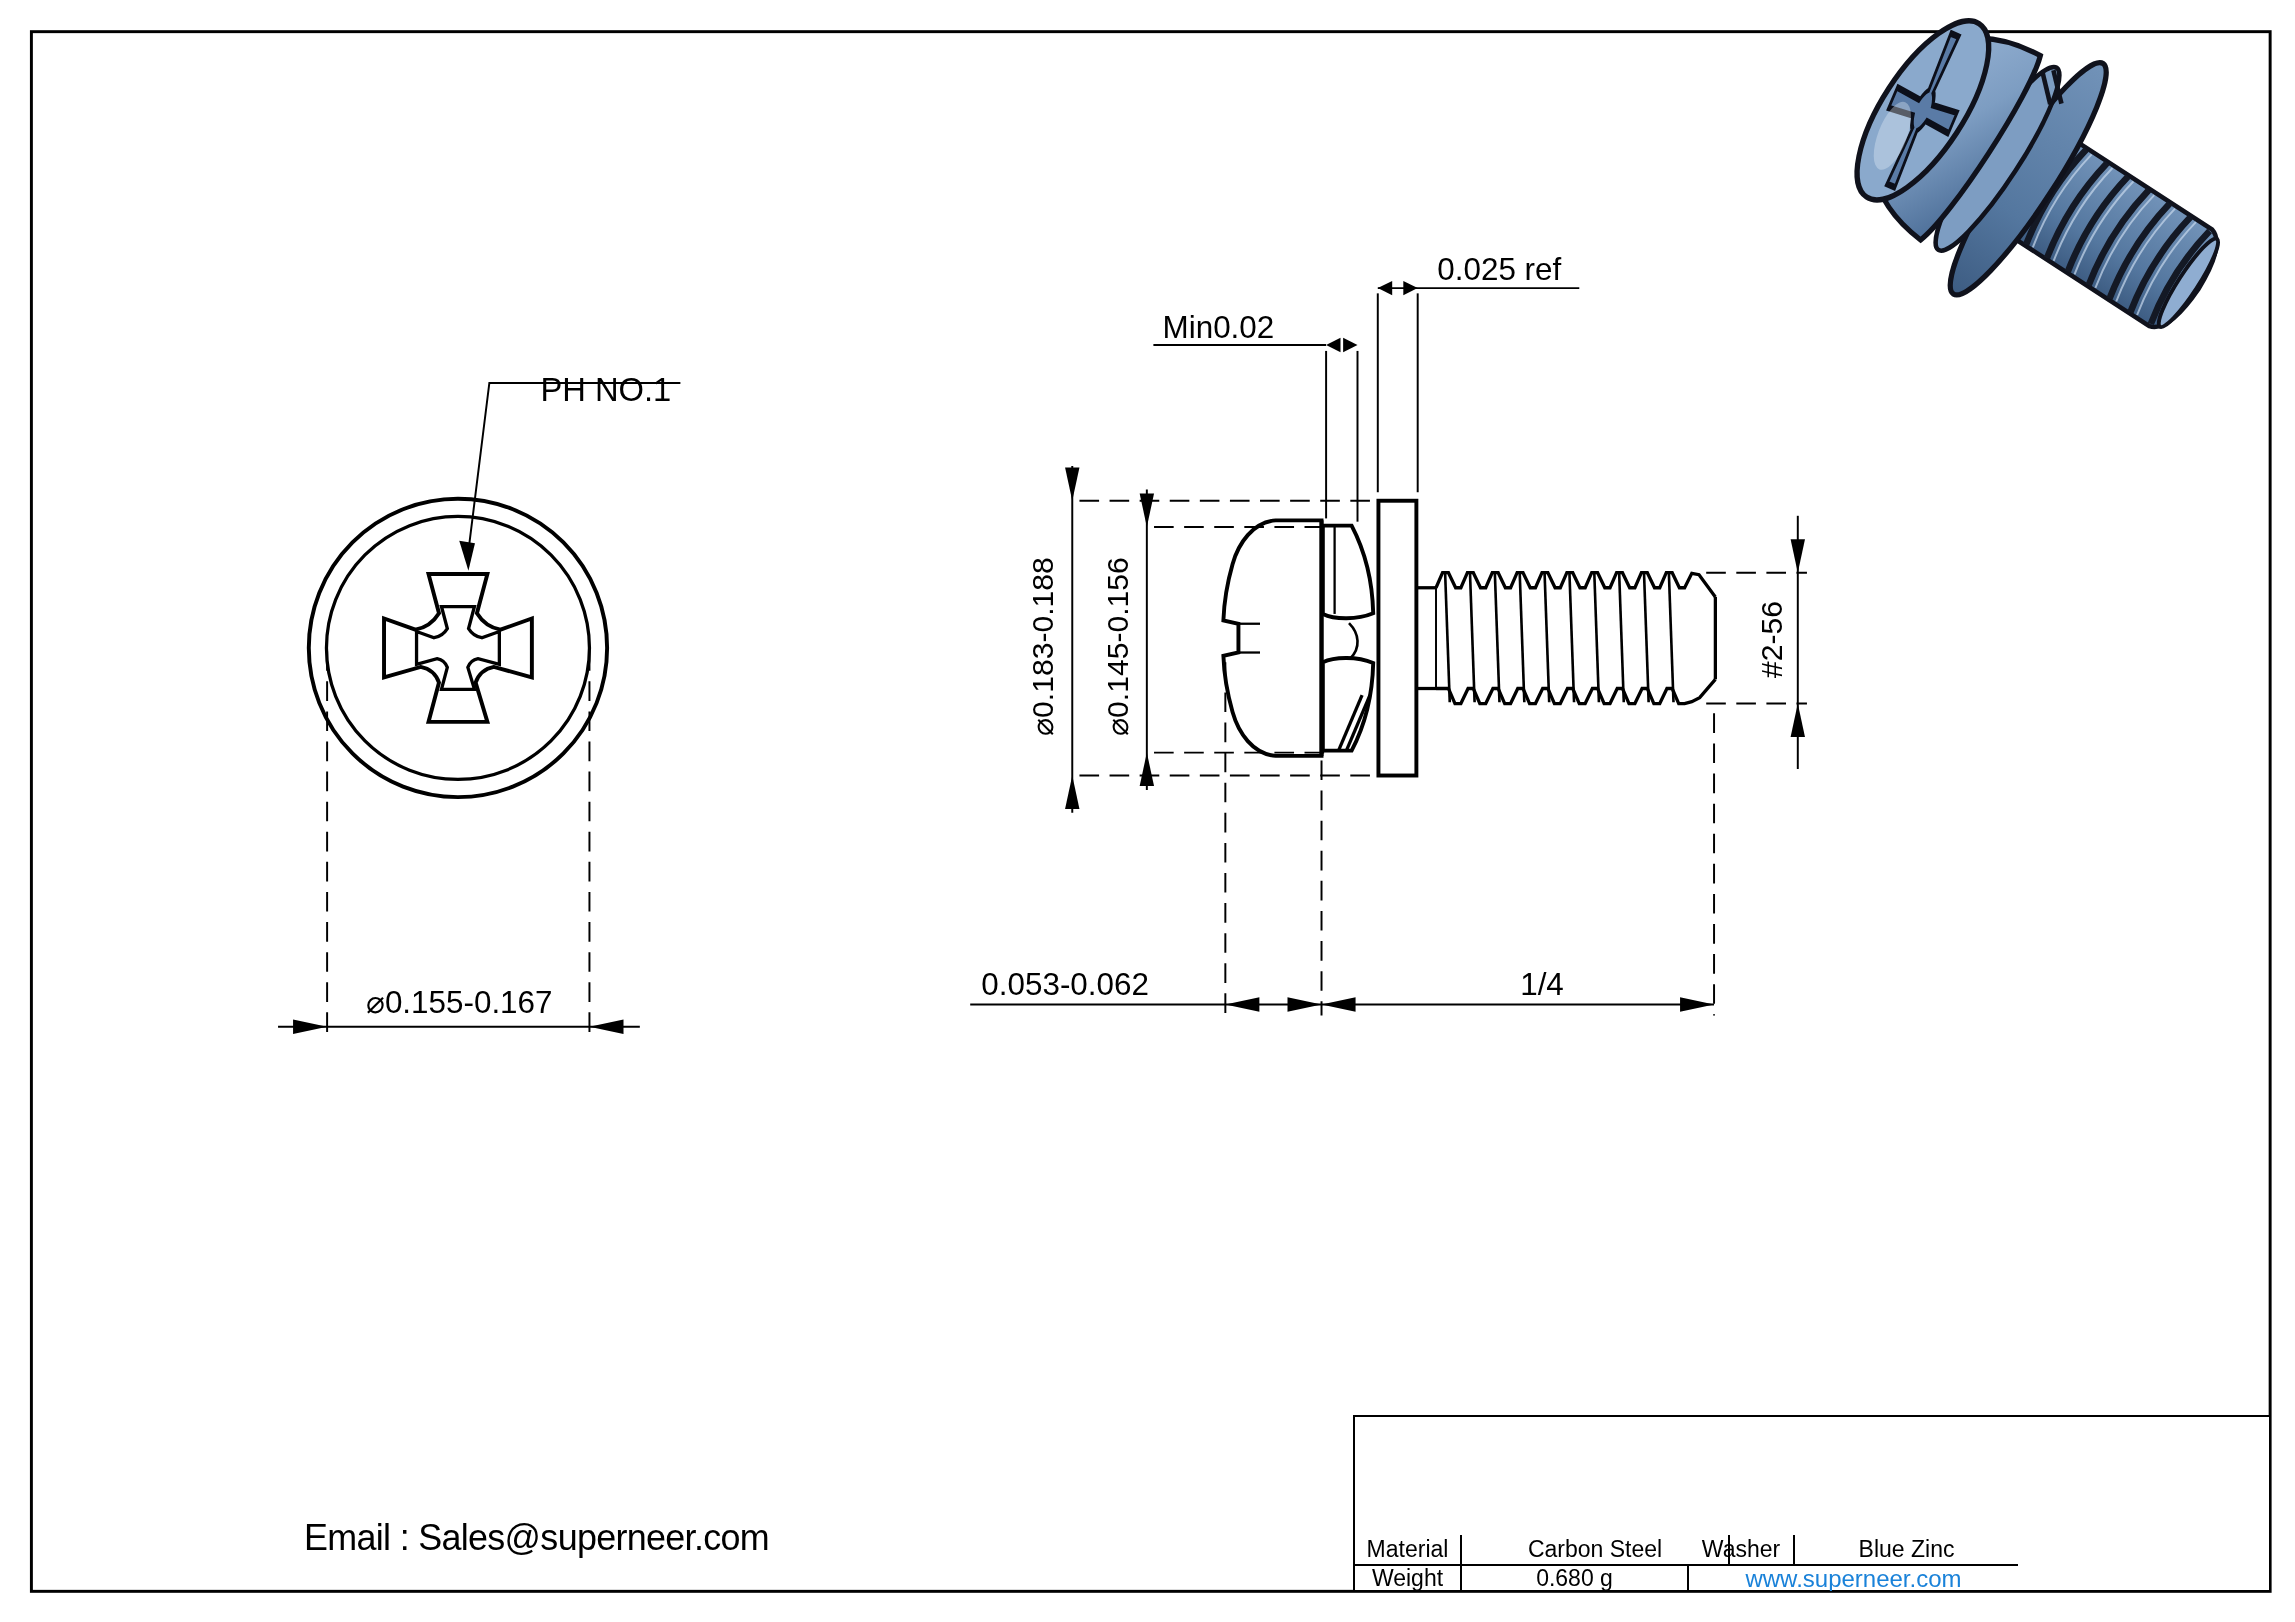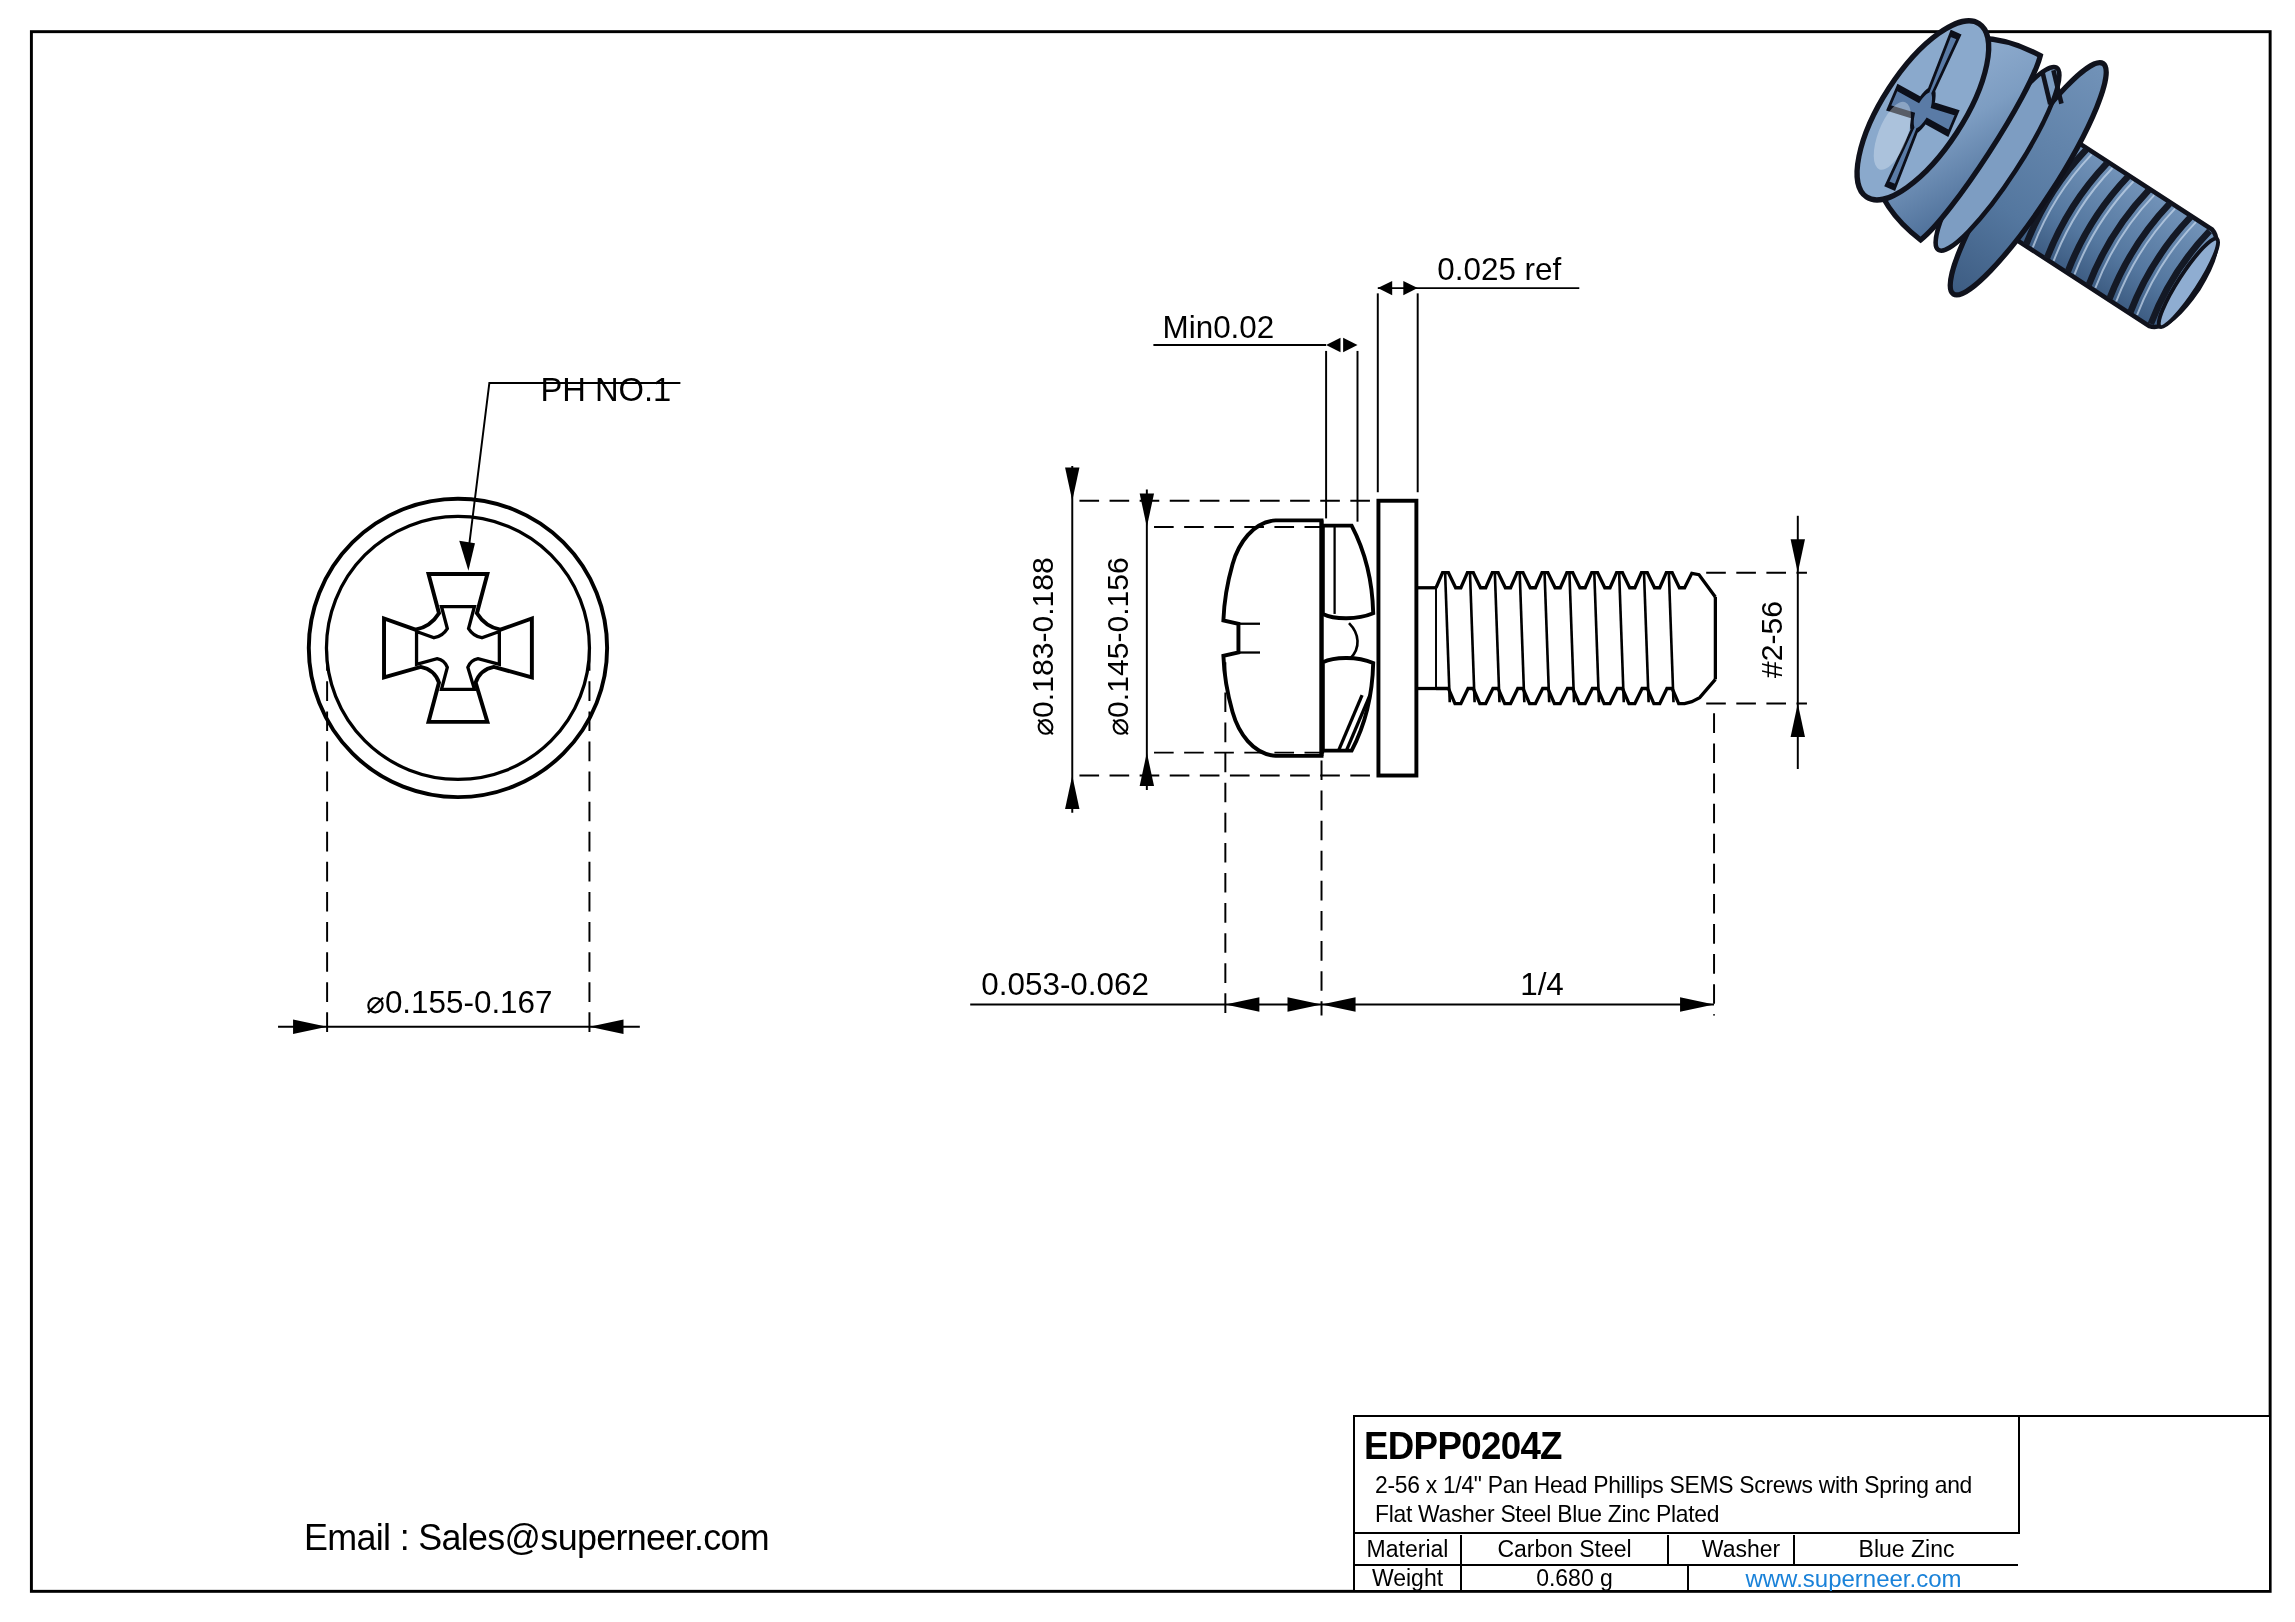--- a/index.html
+++ b/index.html
@@ -235,28 +235,23 @@
       <ellipse cx="-150" cy="0" rx="62" ry="158" fill="#8aa9cc" stroke="#10121c" stroke-width="8"></ellipse>
       <g transform="translate(-150,0) rotate(-10) scale(0.42,1)">
         <path d="M -16 -125 L 16 -125 L 9 -32 Q 20 -26 26 -13 L 118 -17 L 118 17 L 26 13 Q 20 26 9 32 L 16 125 L -16 125 L -9 32 Q -20 26 -26 13 L -118 17 L -118 -17 L -26 -13 Q -20 -26 -9 -32 Z" fill="#5a7ba6" stroke="#0c0f1a" stroke-width="10"></path>
       </g>
       <ellipse cx="-168" cy="58" rx="22" ry="55" fill="#e7f0f9" opacity="0.35" transform="rotate(-12 -168 58)"></ellipse>
     </g>
   </g>
 </svg>
 
 <div class="titleblock">
-  <div class="tb-header">
-    <div class="tb-part">EDPP0204Z</div>
-    <div class="tb-desc1">2-56 x 1/4" Pan Head Phillips SEMS Screws with Spring and</div>
-    <div class="tb-desc2">Flat Washer Steel Blue Zinc Plated</div>
-  </div>
 
   <div class="tb-cell row1 bR" style="left:0;width:107px;text-align:center;">Material</div>
-  <div class="tb-cell row1 bR" style="left:107px;width:207px;">Carbon Steel</div>
+  <div class="tb-cell row1 bR" style="left:107px;width:268px;">Carbon Steel</div>
   <div class="tb-cell row1 bR" style="left:334px;width:106px;">Washer</div>
   <div class="tb-cell row1" style="left:440px;width:223px;">Blue Zinc</div>
 
   <div class="tb-cell row2 bR bT" style="left:0;width:107px;">Weight</div>
   <div class="tb-cell row2 bR bT" style="left:107px;width:227px;">0.680 g</div>
   <div class="tb-cell row2 bT" style="left:334px;width:329px;">
     <a class="tb-link" href="#">www.superneer.com</a>
   </div>
 
 </div>

